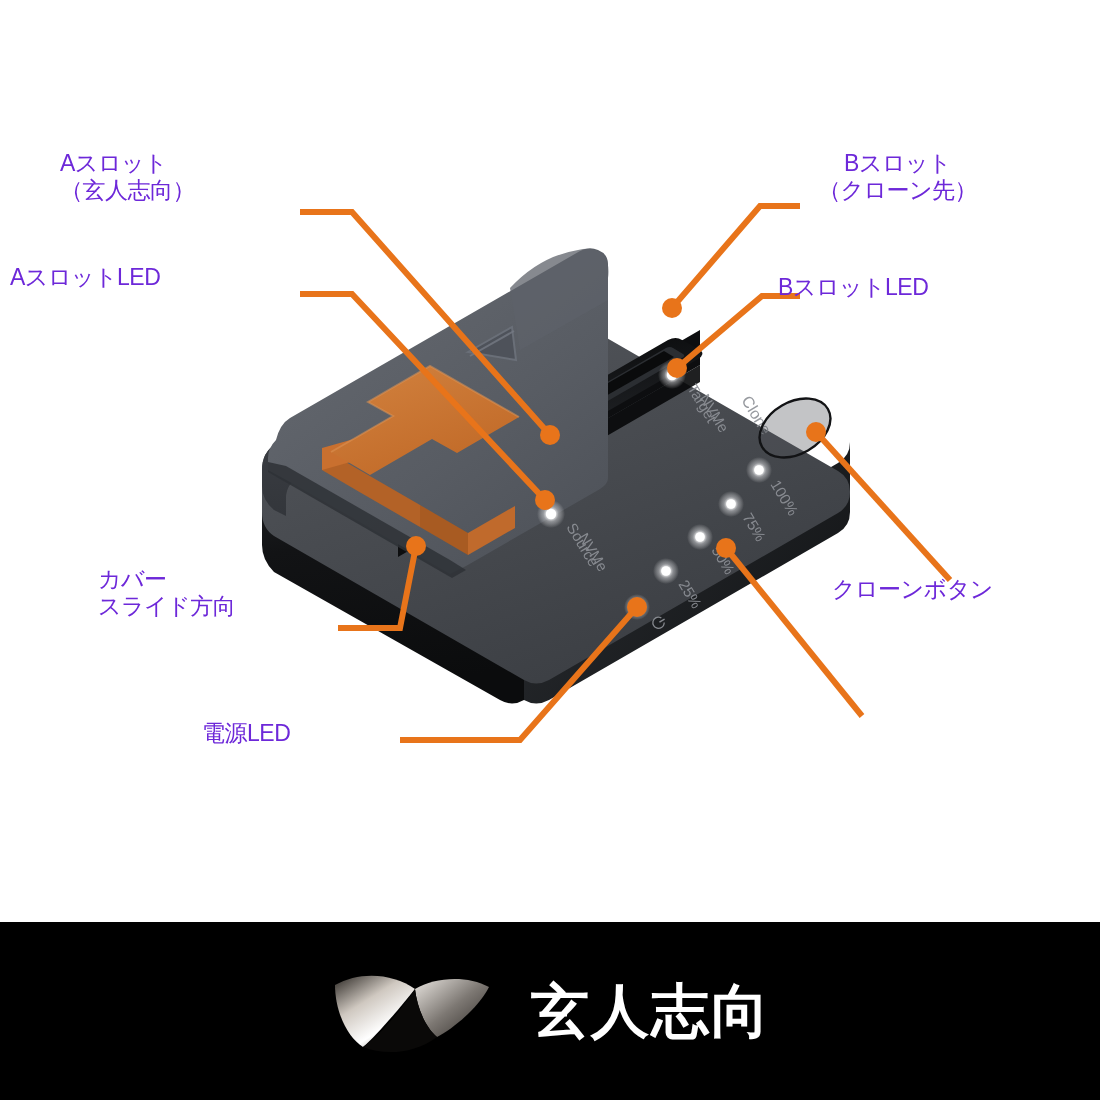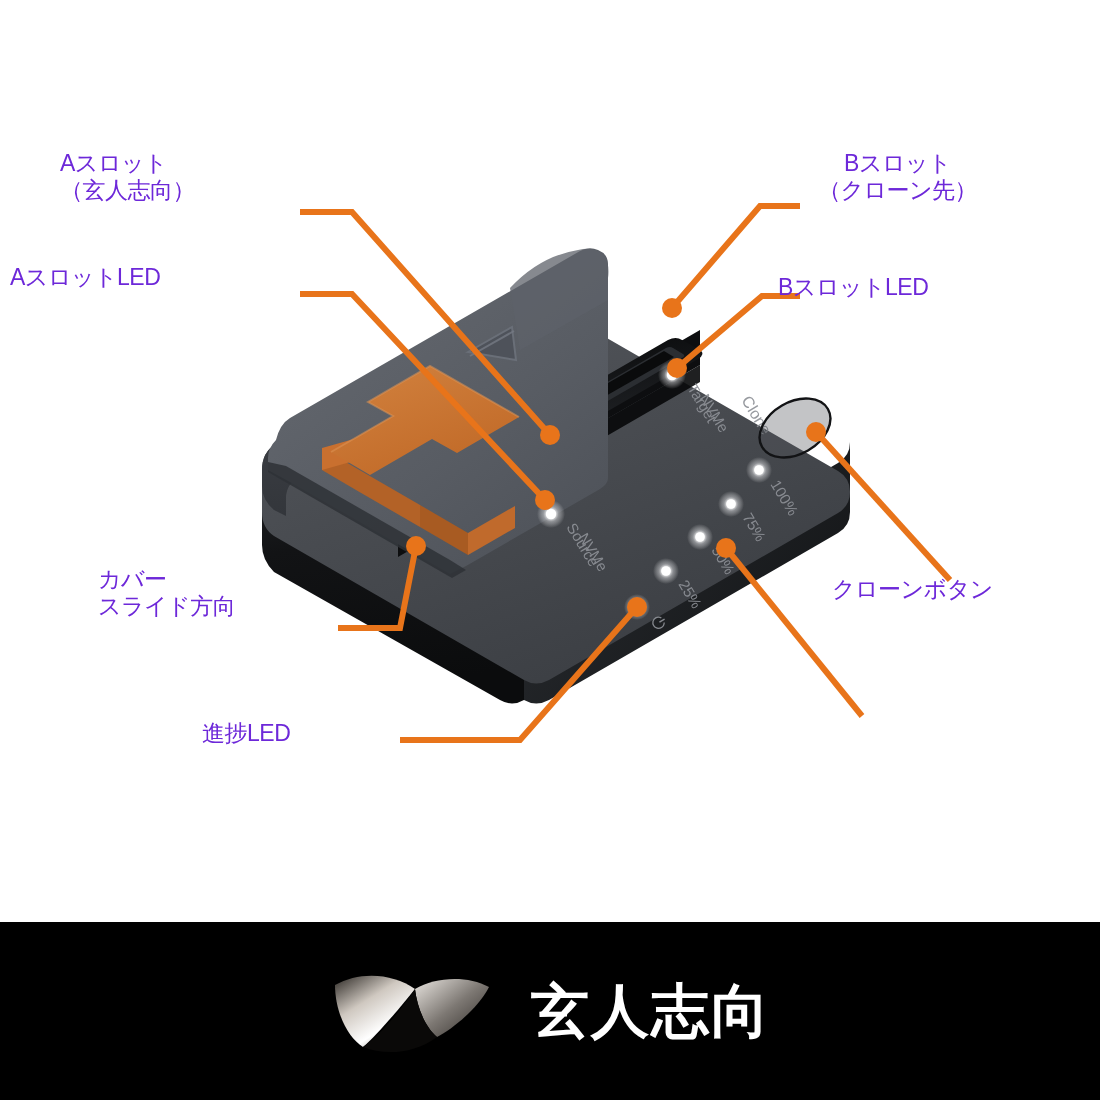--- a/index.html
+++ b/index.html
@@ -248,21 +248,21 @@
   <div class="callout" style="left:60px;top:150px;"><span>Aスロット</span><br><span>（玄人志向）</span></div>
 
   <div class="callout" style="left:10px;top:264px;"><span>AスロットLED</span></div>
 
   <div class="callout right" style="left:818px;top:150px;"><span>Bスロット</span><br><span>（クローン先）</span></div>
 
   <div class="callout right" style="left:778px;top:274px;"><span>BスロットLED</span></div>
 
   <div class="callout" style="left:98px;top:566px;"><span>カバー</span><br><span>スライド方向</span></div>
 
-  <div class="callout" style="left:202px;top:720px;"><span>進捗LED</span></div>
+  <div class="callout" style="left:202px;top:720px;"><span>電源LED</span></div>
 
   <div class="callout right" style="left:832px;top:576px;"><span>クローンボタン</span></div>
 
 
   <div id="footer">
     <div id="brandwrap">
       <svg id="brandmark" viewBox="0 0 168 96">
         <defs>
           <linearGradient id="gMaskL" x1="0" y1="0" x2="0.7" y2="1">
             <stop offset="0" stop-color="#2a2622"></stop>

